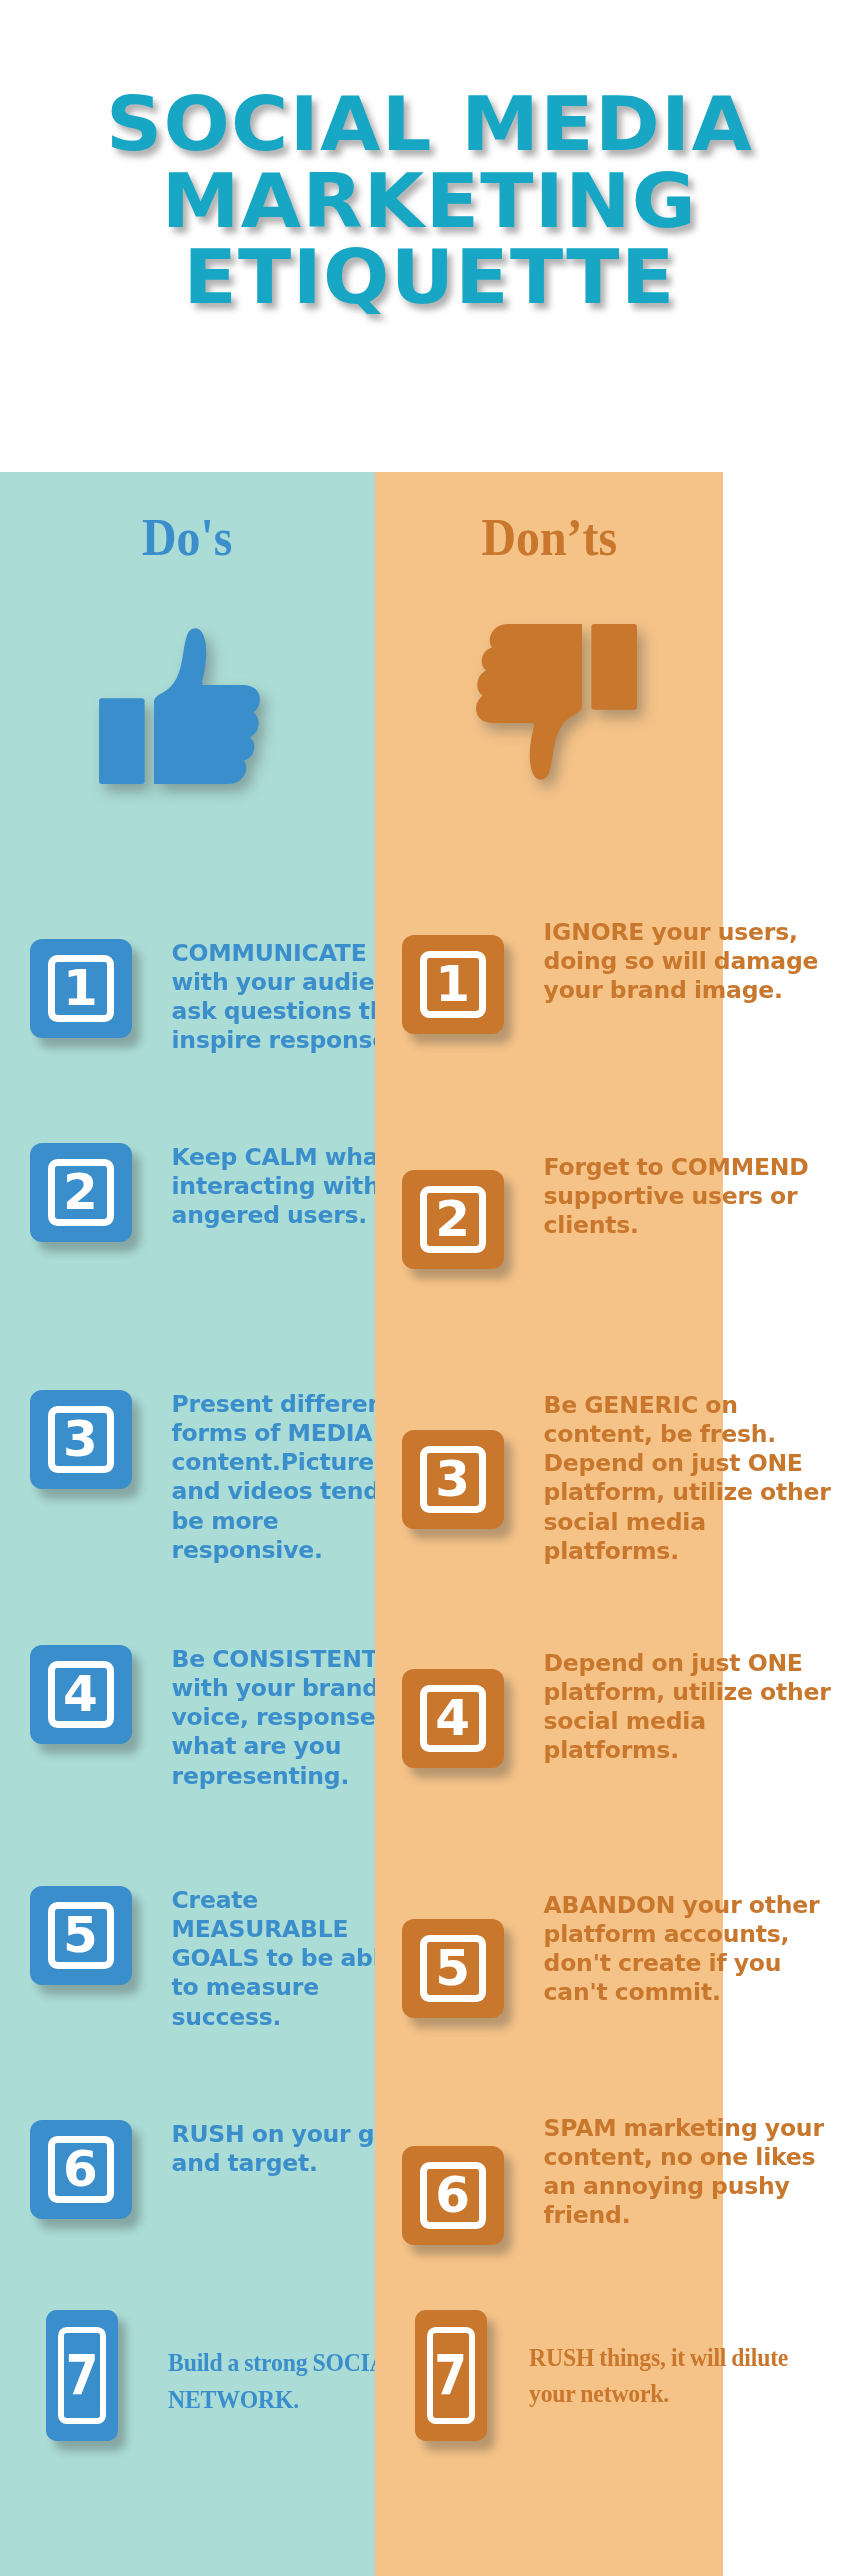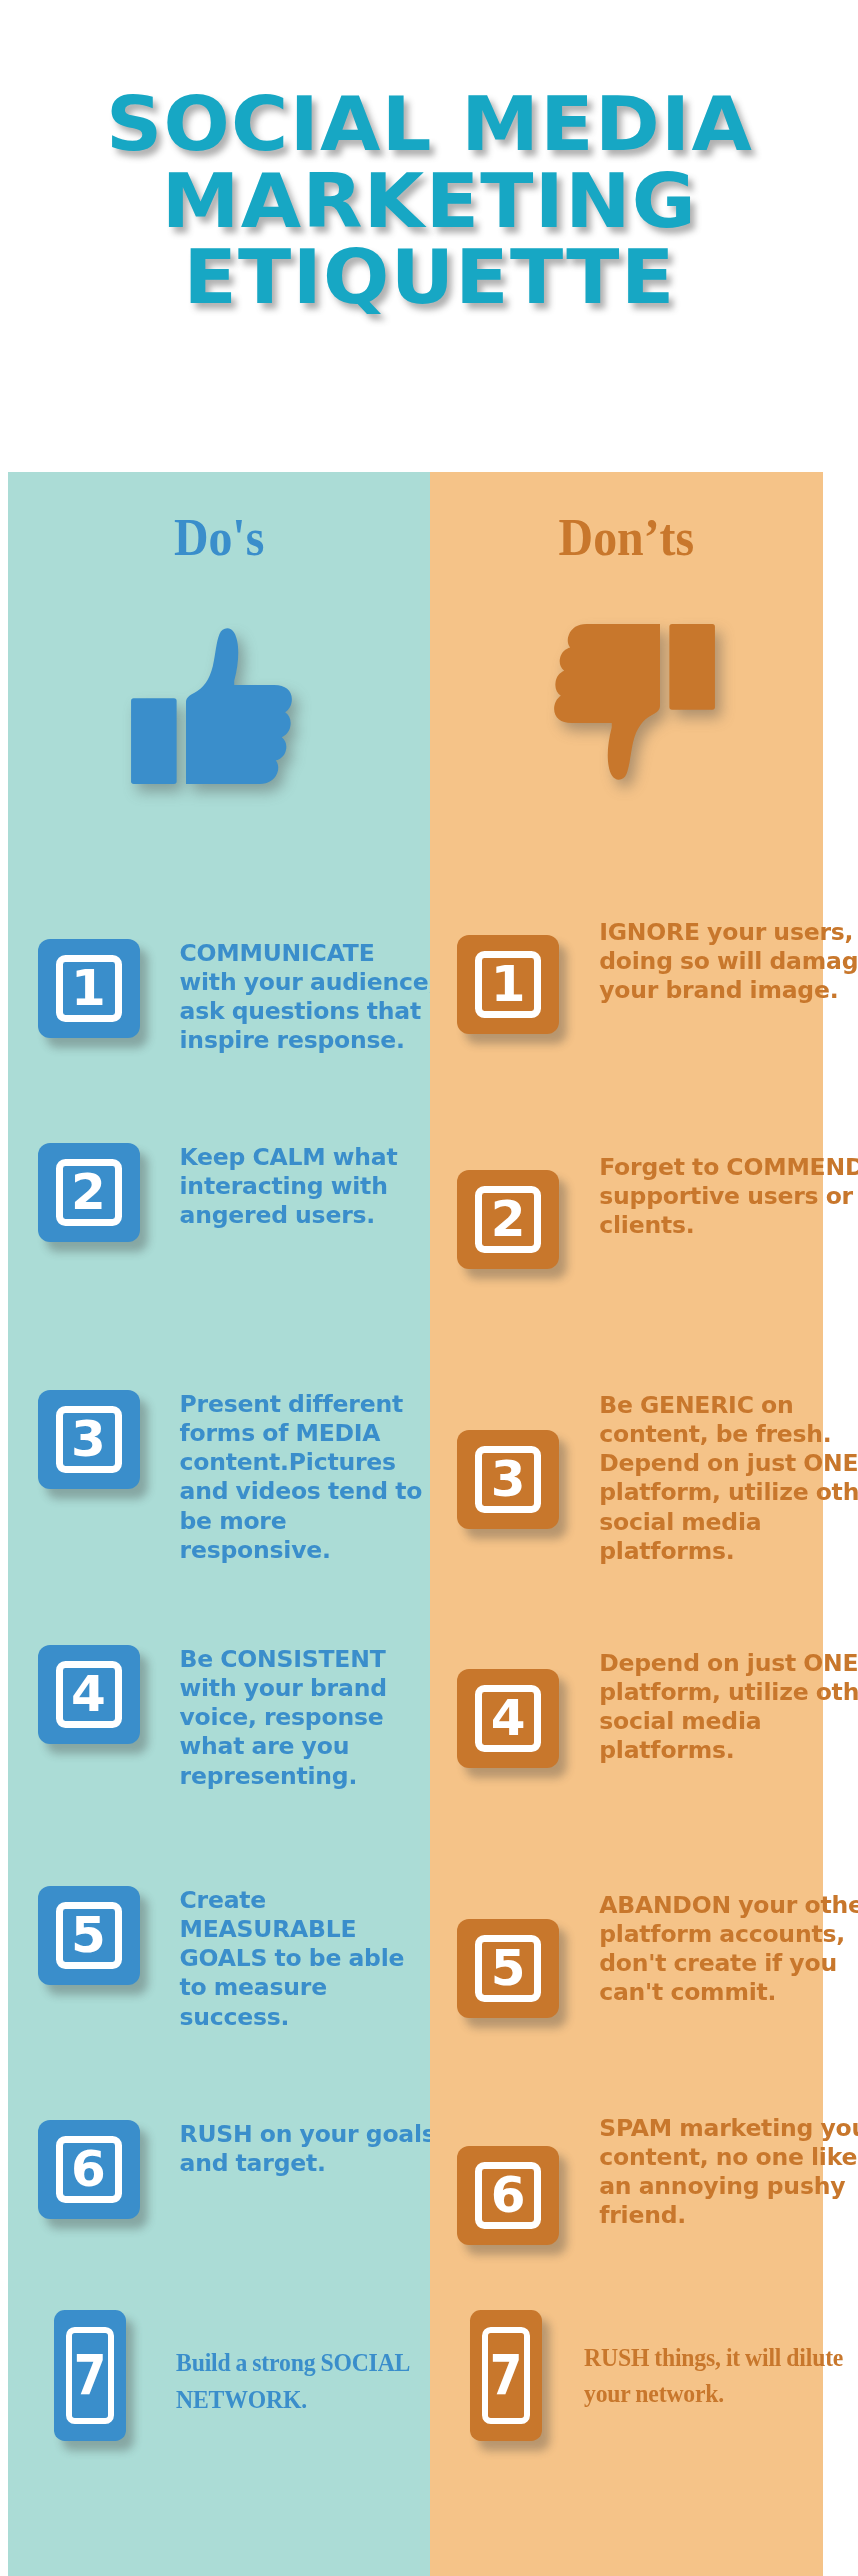--- a/index.html
+++ b/index.html
@@ -28,21 +28,21 @@
     font-size:75px;
     line-height:1.02;
     letter-spacing:1.3px;
     transform:scaleX(1.04);
     text-shadow:4.7px 6px 6px rgba(80,80,80,0.45);
     white-space:nowrap;
   }
 
   
   #columns {
-    position:absolute; left:8px; top:472px; width:815px; height:2104px;
+    position:absolute; left:0; top:472px; width:723px; height:2104px;
     display:flex;
   }
   .column { position:relative; height:100%; }
   #col-dos   { width:445px; background:#abdcd6; }
   #col-donts { width:414px; background:#f5c388; }
 
   .col-heading {
     position:absolute; top:40px; width:100%;
     text-align:center;
     font-family:"Liberation Serif", serif;

